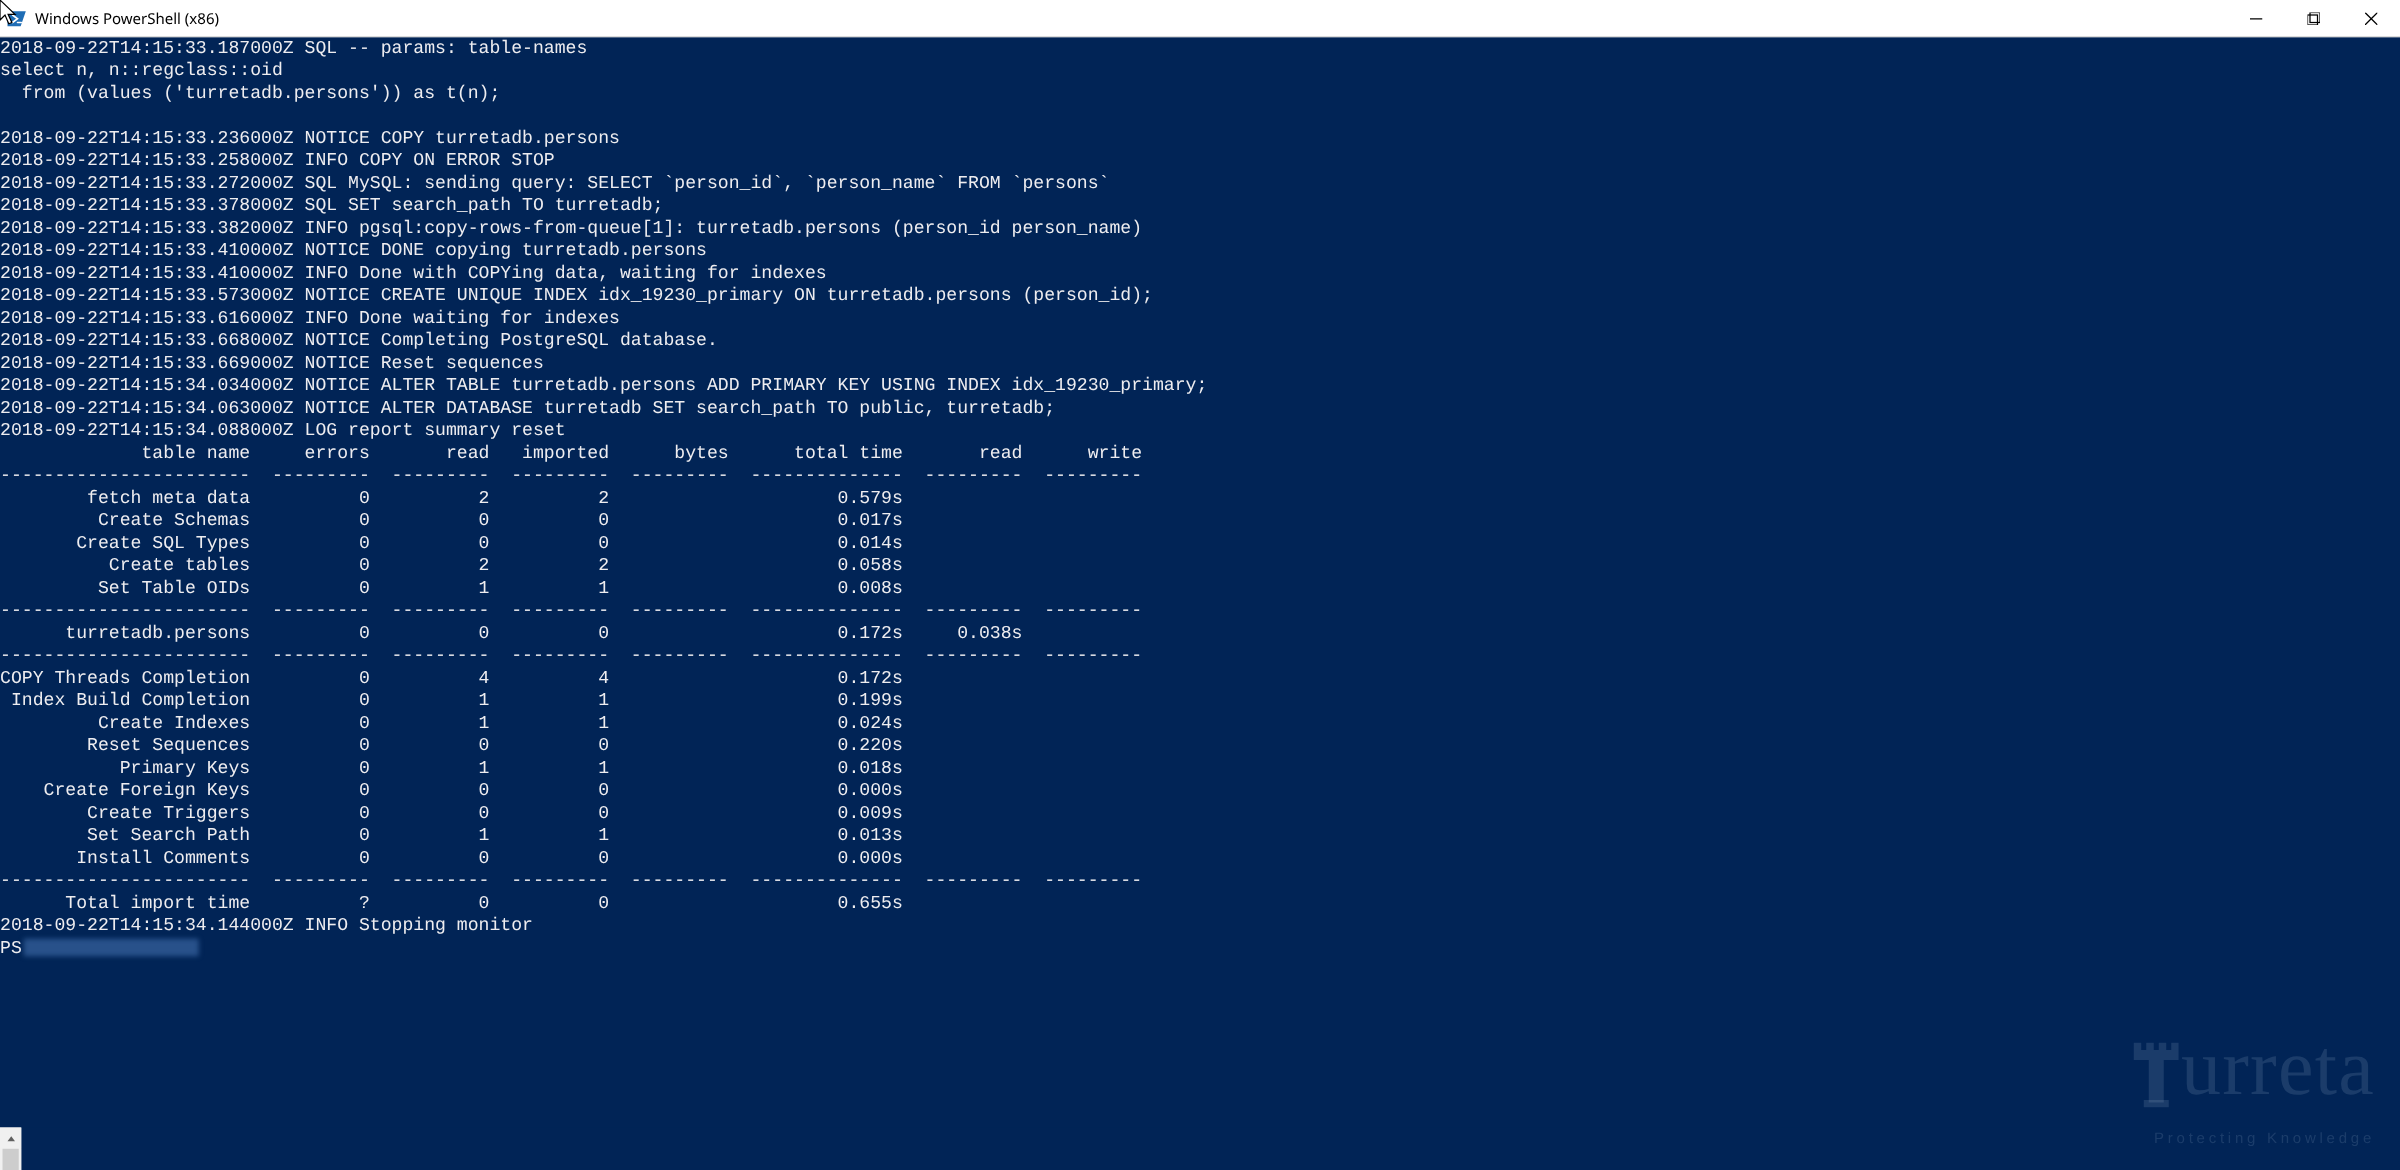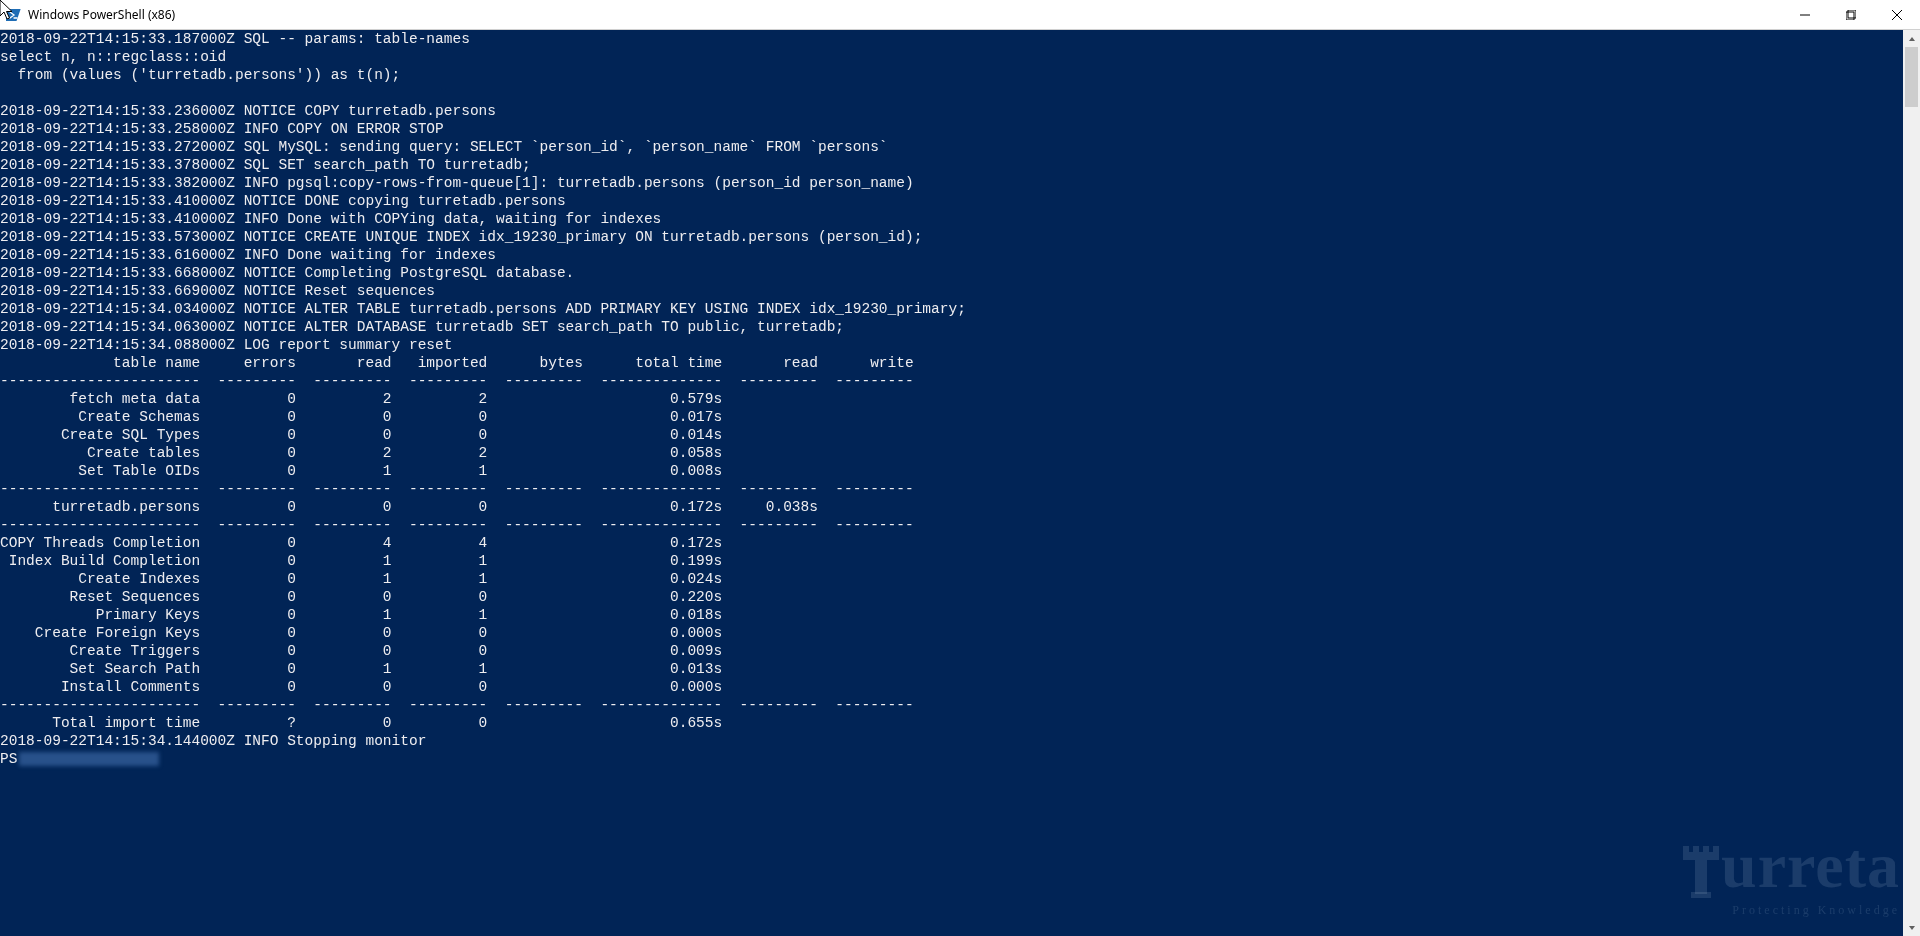--- a/index.html
+++ b/index.html
@@ -45,20 +45,21 @@
     width: 46px;
     display: flex;
     align-items: center;
     justify-content: center;
     cursor: pointer;
   }
   .win-btn svg { width: 10px; height: 10px; }
   .terminal-wrap {
     display: flex;
     height: calc(100% - 30px);
+    flex-direction: column;
   }
   .terminal {
     flex: 1;
     background: #012456;
     color: #eeedf0;
     font-family: Consolas, "Courier New", monospace;
     font-size: 14.5px;
     line-height: 18px;
     padding: 0;
     white-space: pre;
@@ -100,27 +101,26 @@
     pointer-events: none;
     text-align: right;
     line-height: 1;
   }
   .watermark .big {
     font-size: 64px;
     letter-spacing: 1px;
     display: flex;
     align-items: flex-end;
     justify-content: flex-end;
-    font-weight: bold;
   }
   .watermark .tag {
     font-size: 12px;
     letter-spacing: 3px;
-    font-family: Liberation Serif, serif;
-    margin-top: 6px;
+    font-family: Liberation Sans, sans-serif;
+    margin-top: 18px;
     text-align: right;
   }
   .cursor-arrow {
     position: absolute;
     top: 0; left: 0;
     pointer-events: none;
     z-index: 10;
   }
   .prompt-blur {
     display: inline-block;

